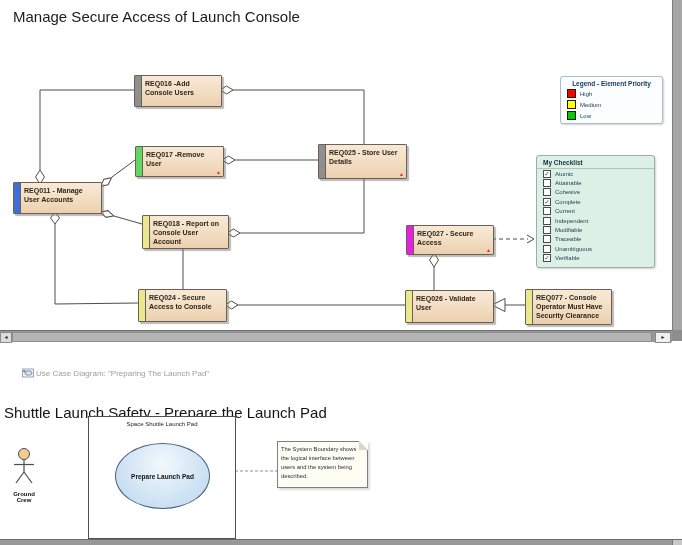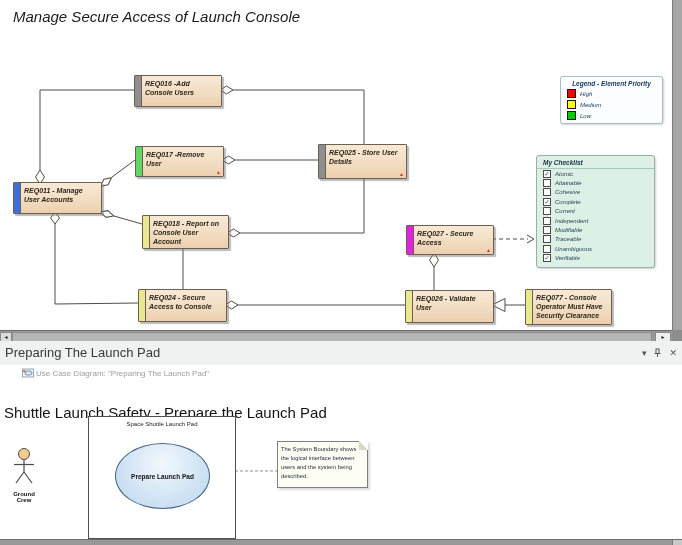--- a/index.html
+++ b/index.html
@@ -1,20 +1,20 @@
 <!DOCTYPE html>
 <html><head>
 <meta charset="utf-8">
 <style>
   html,body{margin:0;padding:0;background:#fff;}
   .screen{position:relative;width:682px;height:545px;background:#fff;overflow:hidden;
           font-family:"Liberation Sans","DejaVu Sans",sans-serif;}
 
   
-  .top-panel{position:absolute;left:0;top:0;width:672px;height:330px;background:#fff;font-style:italic;}
+  .top-panel{position:absolute;left:0;top:0;width:672px;height:330px;background:#fff;}
   .diag-title{position:absolute;left:13px;top:8px;font-size:15px;color:#1c1c1c;}
   .connectors{position:absolute;left:0;top:0;width:672px;height:330px;}
 
   .req{position:absolute;border:1px solid #6b6051;border-radius:1px;
        background:linear-gradient(180deg,#f8e9d6 0%,#f2ddc2 55%,#eccfae 100%);
        box-shadow:2px 2px 1px rgba(120,120,120,.5);}
   .req .bar{position:absolute;left:0;top:0;bottom:0;width:6px;border-right:1px solid #6b6051;}
   .req .lbl{position:absolute;left:10px;top:3px;right:2px;font-size:7px;font-weight:bold;
             color:#2e2518;line-height:1.3;}
   .req .mark{position:absolute;right:2px;bottom:1px;font-size:5px;color:#e03030;display:none;line-height:1;}
@@ -234,34 +234,20 @@
 
   <div class="vscroll"></div>
 
   <div class="hscroll">
     <div class="hs-btn left">◂</div>
     <div class="hs-thumb"></div>
     <div class="hs-btn right">▸</div>
   </div>
   <div class="scroll-corner"></div>
 
-  <div class="titlebar">
-    <div class="titlebar-text">Preparing The Launch Pad</div>
-    <div class="tb-icons">
-      <span>▾</span>
-      <svg width="9" height="10" viewBox="0 0 9 10">
-        <g stroke="#555" stroke-width="1" fill="none">
-          <rect x="3" y="1" width="3" height="4.5"></rect>
-          <line x1="1.5" y1="5.5" x2="7.5" y2="5.5"></line>
-          <line x1="4.5" y1="5.5" x2="4.5" y2="9"></line>
-        </g>
-      </svg>
-      <span>✕</span>
-    </div>
-  </div>
 
   <div class="breadcrumb-row">
     <svg class="bc-icon" width="12" height="10" viewBox="0 0 12 10">
       <rect x="0.5" y="1" width="11" height="8" fill="#f2f5f8" stroke="#98a8b8"></rect>
       <ellipse cx="6.5" cy="5" rx="3.5" ry="2.2" fill="#d8e6f3" stroke="#7690ab"></ellipse>
       <circle cx="2.3" cy="3.2" r="1" fill="#c98f5f" stroke="#8a6a4a" stroke-width="0.5"></circle>
     </svg>
     <div class="breadcrumb-text">Use Case Diagram: "Preparing The Launch Pad"</div>
   </div>
 

